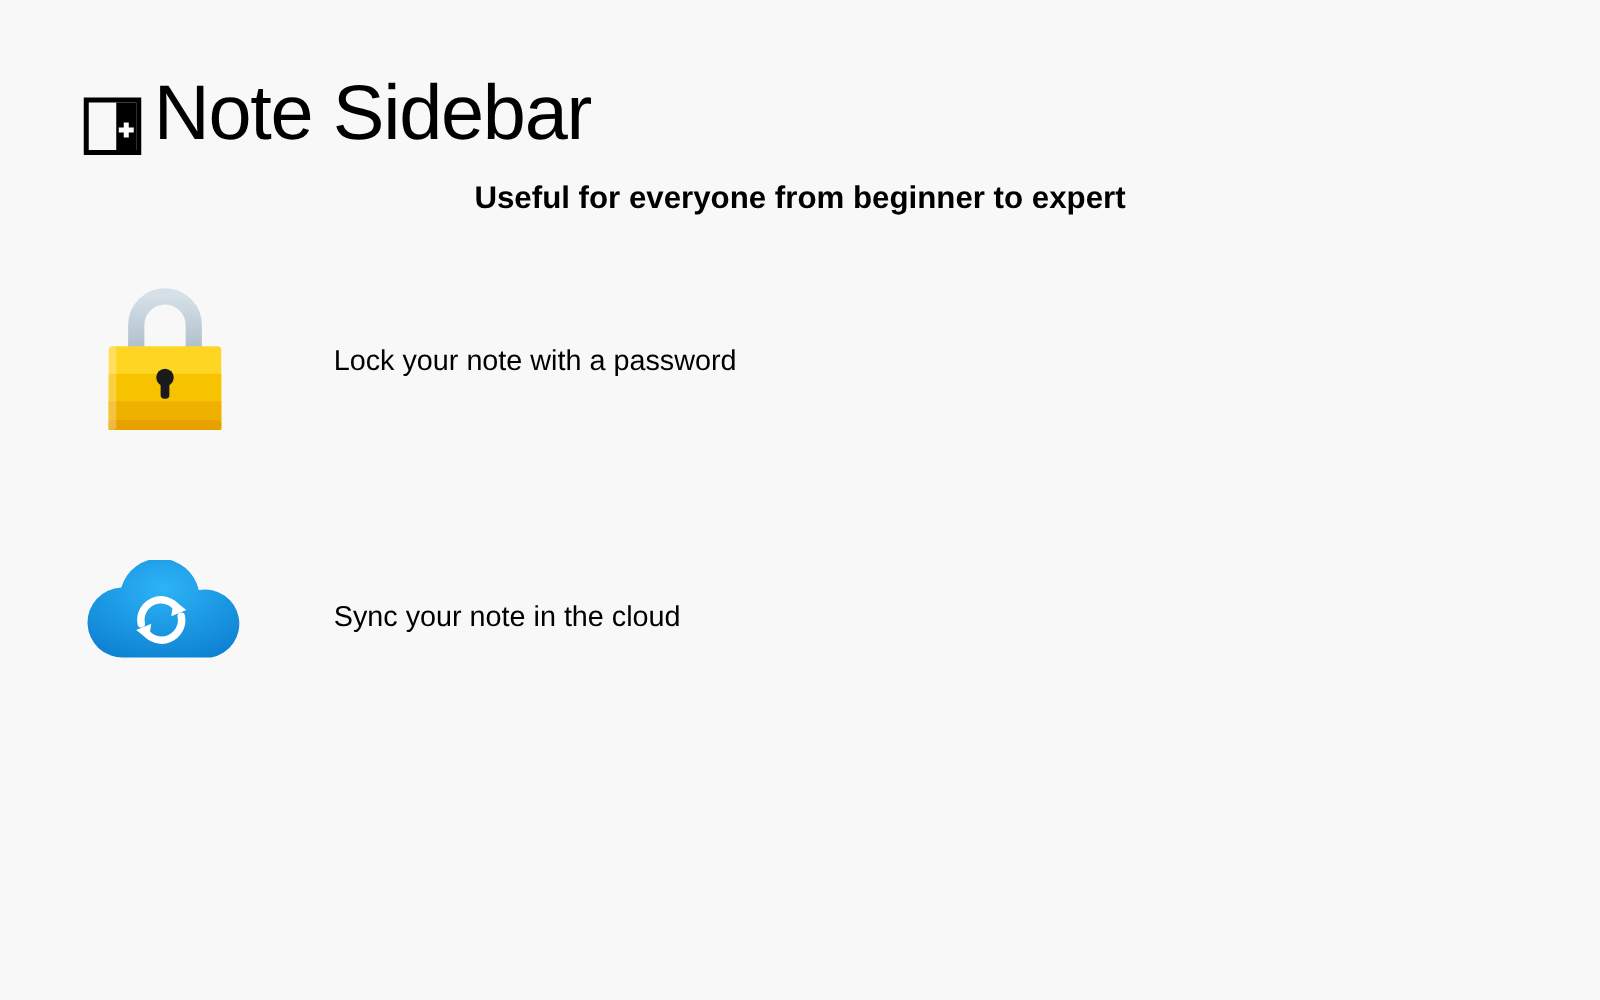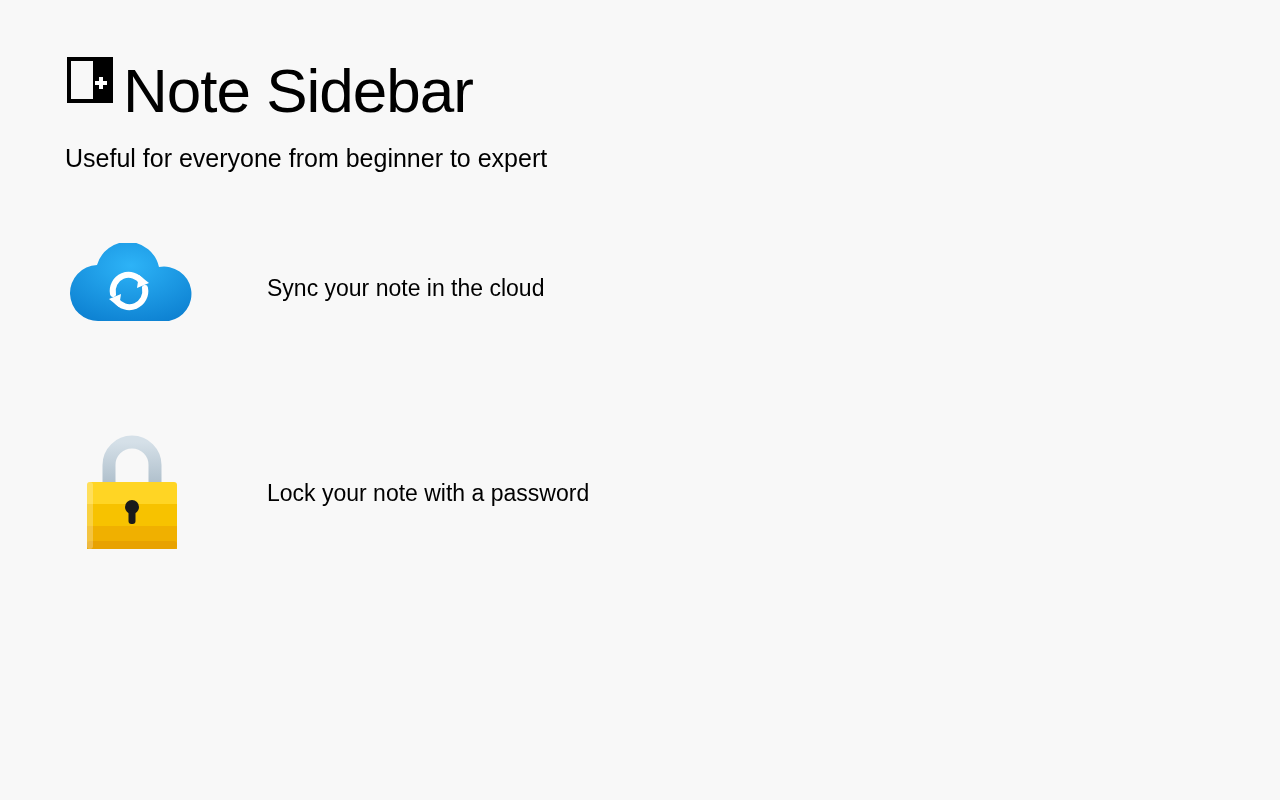--- a/index.html
+++ b/index.html
@@ -12,39 +12,40 @@
       height: 800px;
       background: #f8f8f8;
       font-family: Arial, Helvetica, sans-serif;
       overflow: hidden;
     }
     .container {
       padding: 55px 65px;
     }
     .header {
       display: flex;
-      align-items: flex-start;
+      align-items: flex-end;
       gap: 8px;
       margin-bottom: 18px;
     }
     .logo-icon {
       display: inline-flex;
       align-items: center;
     }
     .title {
       font-size: 62px;
       font-weight: 400;
       color: #000;
       letter-spacing: -1px;
     }
     .subtitle {
       font-size: 25px;
-      font-weight: 400;
+      font-weight: 700;
       color: #000;
       margin-bottom: 55px;
+      text-align: center;
     }
     .features {
       display: flex;
       flex-direction: column;
       gap: 85px;
       padding-left: 2px;
     }
     .feature-row {
       display: flex;
       align-items: center;
@@ -76,20 +77,46 @@
       </svg>
     </span>
     <h1 class="title">Note Sidebar</h1>
   </div>
   <p class="subtitle">Useful for everyone from beginner to expert</p>
 
   <div class="features">
 
     <div class="feature-row">
       <div class="feature-icon-wrap">
+        <svg width="110" height="120" viewBox="0 0 110 120">
+          <defs>
+            <linearGradient id="shackleGrad" x1="0" y1="0" x2="0" y2="1">
+              <stop offset="0%" stop-color="#D5E0E8"></stop>
+              <stop offset="100%" stop-color="#B0C0CC"></stop>
+            </linearGradient>
+          </defs>
+
+          <path d="M 32 50 L 32 32 A 23 23 0 0 1 78 32 L 78 50" fill="none" stroke="url(#shackleGrad)" stroke-width="13" stroke-linecap="round"></path>
+
+          <rect x="10" y="49" width="90" height="67" rx="3" fill="#FFD524"></rect>
+          <rect x="10" y="71" width="90" height="45" rx="0" fill="#F7C200"></rect>
+          <rect x="10" y="93" width="90" height="23" rx="0" fill="#F0B000"></rect>
+          <rect x="10" y="108" width="90" height="8" rx="3" fill="#E8A200"></rect>
+
+          <rect x="10" y="49" width="6" height="67" rx="3" fill="rgba(255,255,255,0.25)"></rect>
+
+          <circle cx="55" cy="74" r="7" fill="#1a1a1a"></circle>
+          <rect x="51.5" y="77" width="7" height="14" rx="3" fill="#1a1a1a"></rect>
+        </svg>
+      </div>
+      <div class="feature-text">Lock your note with a password</div>
+    </div>
+
+    <div class="feature-row">
+      <div class="feature-icon-wrap">
         <svg width="130" height="90" viewBox="0 0 130 90">
           <defs>
             <radialGradient id="cloudGrad" cx="50%" cy="30%" r="80%">
               <stop offset="0%" stop-color="#2DB3F7"></stop>
               <stop offset="100%" stop-color="#0C7FD0"></stop>
             </radialGradient>
           </defs>
 
           <path d="M 32 78 
                    A 28 28 0 0 1 30 22
@@ -101,41 +128,15 @@
             <path d="M -16 3 A 16 16 0 0 1 13 -9" fill="none" stroke="#fff" stroke-width="6" stroke-linecap="round"></path>
             <path d="M 16 -3 A 16 16 0 0 1 -13 9" fill="none" stroke="#fff" stroke-width="6" stroke-linecap="round"></path>
             <polygon points="10,-16 20,-8 8,-3" fill="#fff"></polygon>
             <polygon points="-10,16 -20,8 -8,3" fill="#fff"></polygon>
           </g>
         </svg>
       </div>
       <div class="feature-text">Sync your note in the cloud</div>
     </div>
 
-    <div class="feature-row">
-      <div class="feature-icon-wrap">
-        <svg width="110" height="120" viewBox="0 0 110 120">
-          <defs>
-            <linearGradient id="shackleGrad" x1="0" y1="0" x2="0" y2="1">
-              <stop offset="0%" stop-color="#D5E0E8"></stop>
-              <stop offset="100%" stop-color="#B0C0CC"></stop>
-            </linearGradient>
-          </defs>
-
-          <path d="M 32 50 L 32 32 A 23 23 0 0 1 78 32 L 78 50" fill="none" stroke="url(#shackleGrad)" stroke-width="13" stroke-linecap="round"></path>
-
-          <rect x="10" y="49" width="90" height="67" rx="3" fill="#FFD524"></rect>
-          <rect x="10" y="71" width="90" height="45" rx="0" fill="#F7C200"></rect>
-          <rect x="10" y="93" width="90" height="23" rx="0" fill="#F0B000"></rect>
-          <rect x="10" y="108" width="90" height="8" rx="3" fill="#E8A200"></rect>
-
-          <rect x="10" y="49" width="6" height="67" rx="3" fill="rgba(255,255,255,0.25)"></rect>
-
-          <circle cx="55" cy="74" r="7" fill="#1a1a1a"></circle>
-          <rect x="51.5" y="77" width="7" height="14" rx="3" fill="#1a1a1a"></rect>
-        </svg>
-      </div>
-      <div class="feature-text">Lock your note with a password</div>
-    </div>
-
 
   </div>
 </div>
 
 </body></html>

